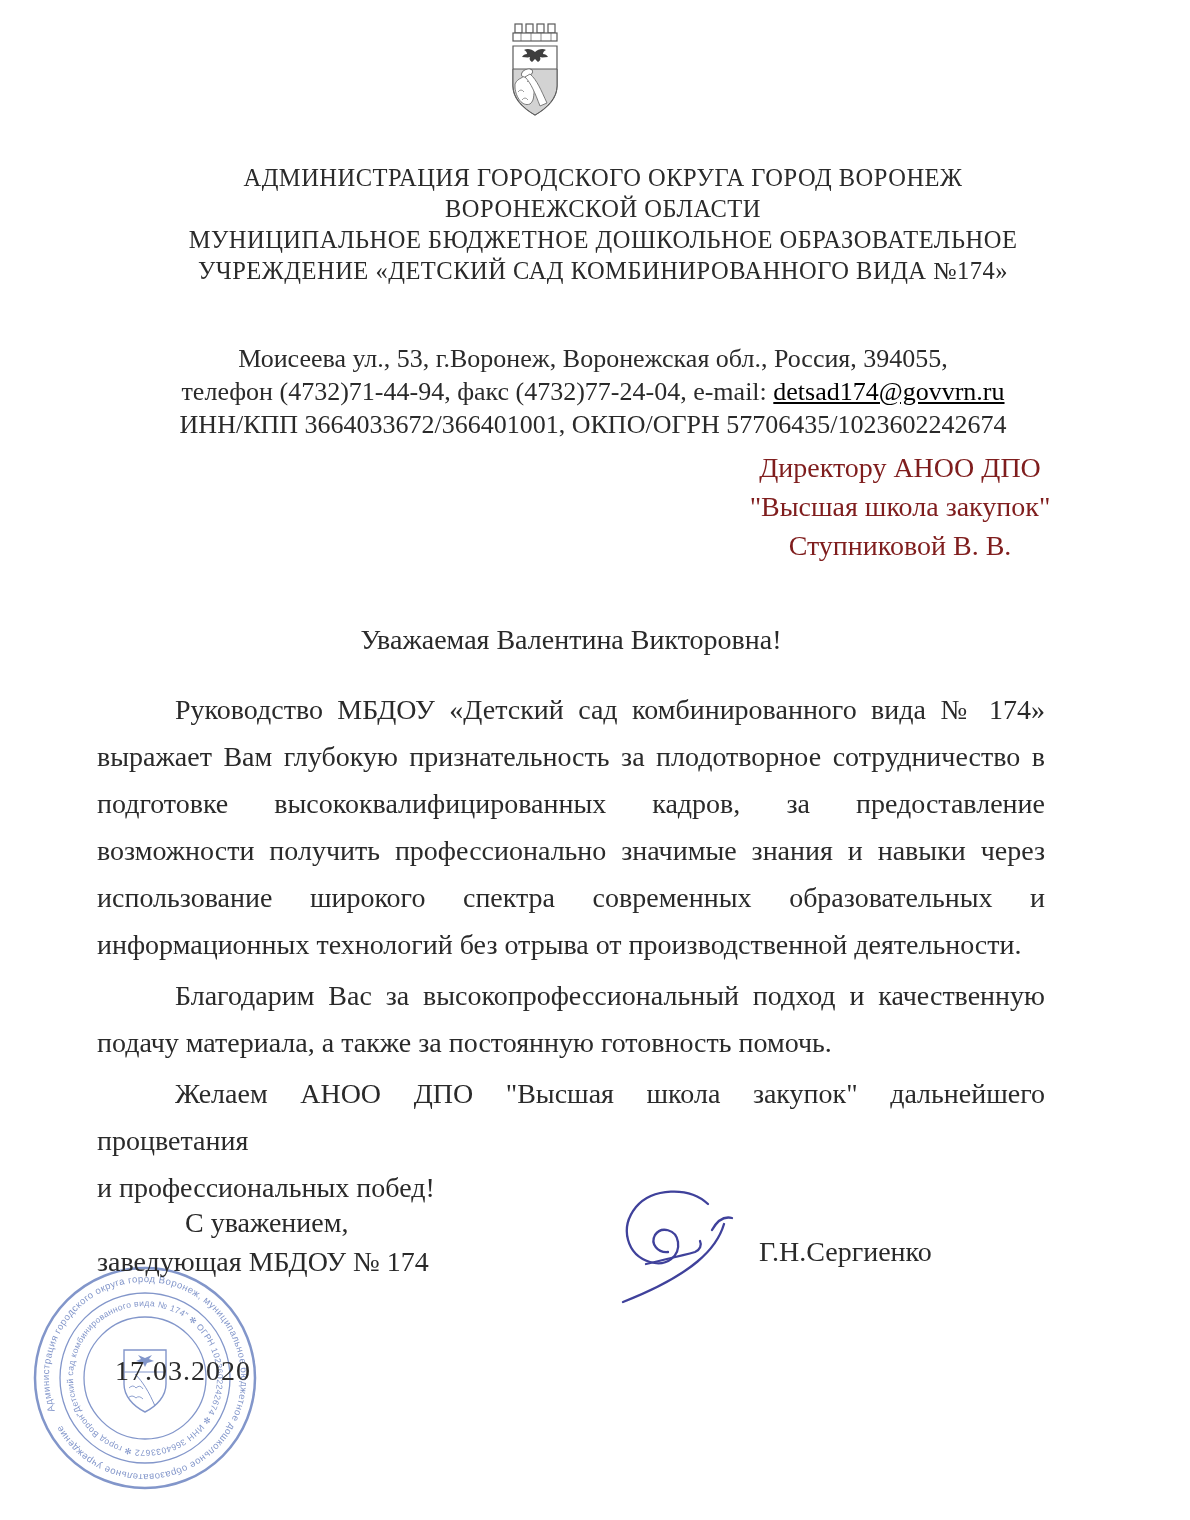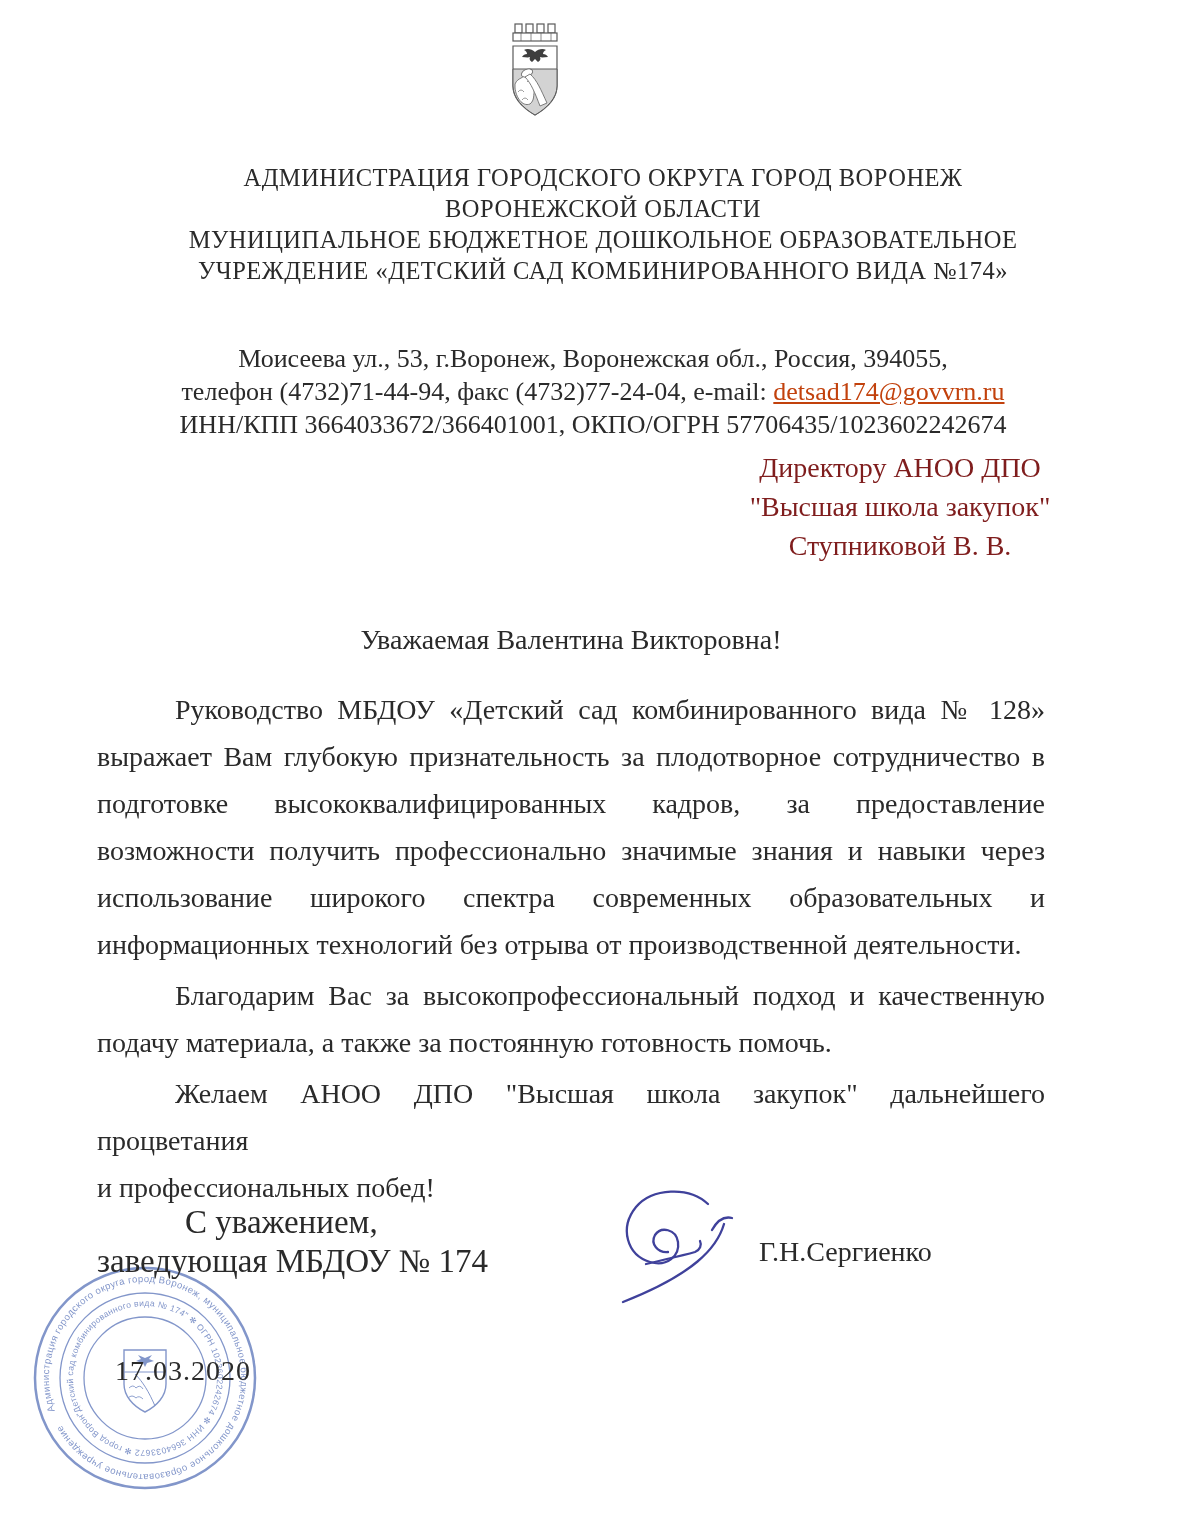--- a/index.html
+++ b/index.html
@@ -8,36 +8,36 @@
     font-family:"Liberation Serif", serif; color:#2a2a2a; overflow:hidden;
   }
   .abs { position:absolute; }
 
   
   .emblem { left:507px; top:22px; width:56px; height:96px; z-index:2; }
   .org-block { top:162px; left:8px; width:1190px; text-align:center;
                font-size:24.5px; line-height:31px; letter-spacing:0.5px; z-index:2; }
   .contacts-block { top:294px; left:0; width:1186px; text-align:center;
                     font-size:26px; line-height:33px; z-index:2;margin-top:48px; }
-  .email-link { color:#c2410c; text-decoration:underline; cursor:pointer; }
+  .email-link { color:#000000; text-decoration:underline; cursor:pointer; }
 
   
   .recipient { top:448px; left:660px; width:480px; text-align:center;
                font-size:28px; line-height:39px; color:#7f1d1d; z-index:2; }
 
   
   .salutation { top:624px; left:97px; width:948px; text-align:center; font-size:28px; z-index:2; }
   .body-text  { top:686px; left:97px; width:948px; font-size:28px; z-index:2; }
   .para { margin:0 0 4px 0; }
   .bl { line-height:47px; text-align:justify; text-align-last:justify; }
   .bl.last  { text-align-last:left; }
   .bl.first { text-indent:78px; }
 
   
-  .closing  { top:1203px; left:97px; font-size:33px; line-height:39px; z-index:2; }
+  .closing  { top:1203px; left:97px; font-size:28px; line-height:39px; z-index:2; }
   .closing .indent { text-indent:88px; }
   .sig-name { top:1236px; left:735px; font-size:28px; z-index:2;margin-left:24px; }
   .signature-svg { left:597px; top:1182px; width:150px; height:130px; z-index:3; }
   .date { top:1355px; left:115px; font-size:28px; letter-spacing:1px; z-index:3;text-align:center; }
 
   
   .stamp { left:29px; top:1262px; width:232px; height:232px; z-index:1; opacity:0.85; }
 </style>
 </head>
 <body>
@@ -110,21 +110,21 @@
   <div class="abs recipient">
     <div>Директору АНОО ДПО</div>
     <div>"Высшая школа закупок"</div>
     <div>Ступниковой В. В.</div>
   </div>
 
   <div class="abs salutation">Уважаемая Валентина Викторовна!</div>
 
   <div class="abs body-text">
     <div class="para">
-      <div class="bl first">Руководство МБДОУ «Детский сад комбинированного вида № 128»</div>
+      <div class="bl first">Руководство МБДОУ «Детский сад комбинированного вида № 174»</div>
       <div class="bl">выражает Вам глубокую признательность за плодотворное сотрудничество в</div>
       <div class="bl">подготовке высококвалифицированных кадров, за предоставление</div>
       <div class="bl">возможности получить профессионально значимые знания и навыки через</div>
       <div class="bl">использование широкого спектра современных образовательных и</div>
       <div class="bl last">информационных технологий без отрыва от производственной деятельности.</div>
     </div>
     <div class="para">
       <div class="bl first">Благодарим Вас за высокопрофессиональный подход и качественную</div>
       <div class="bl last">подачу материала, а также за постоянную готовность помочь.</div>
     </div>

